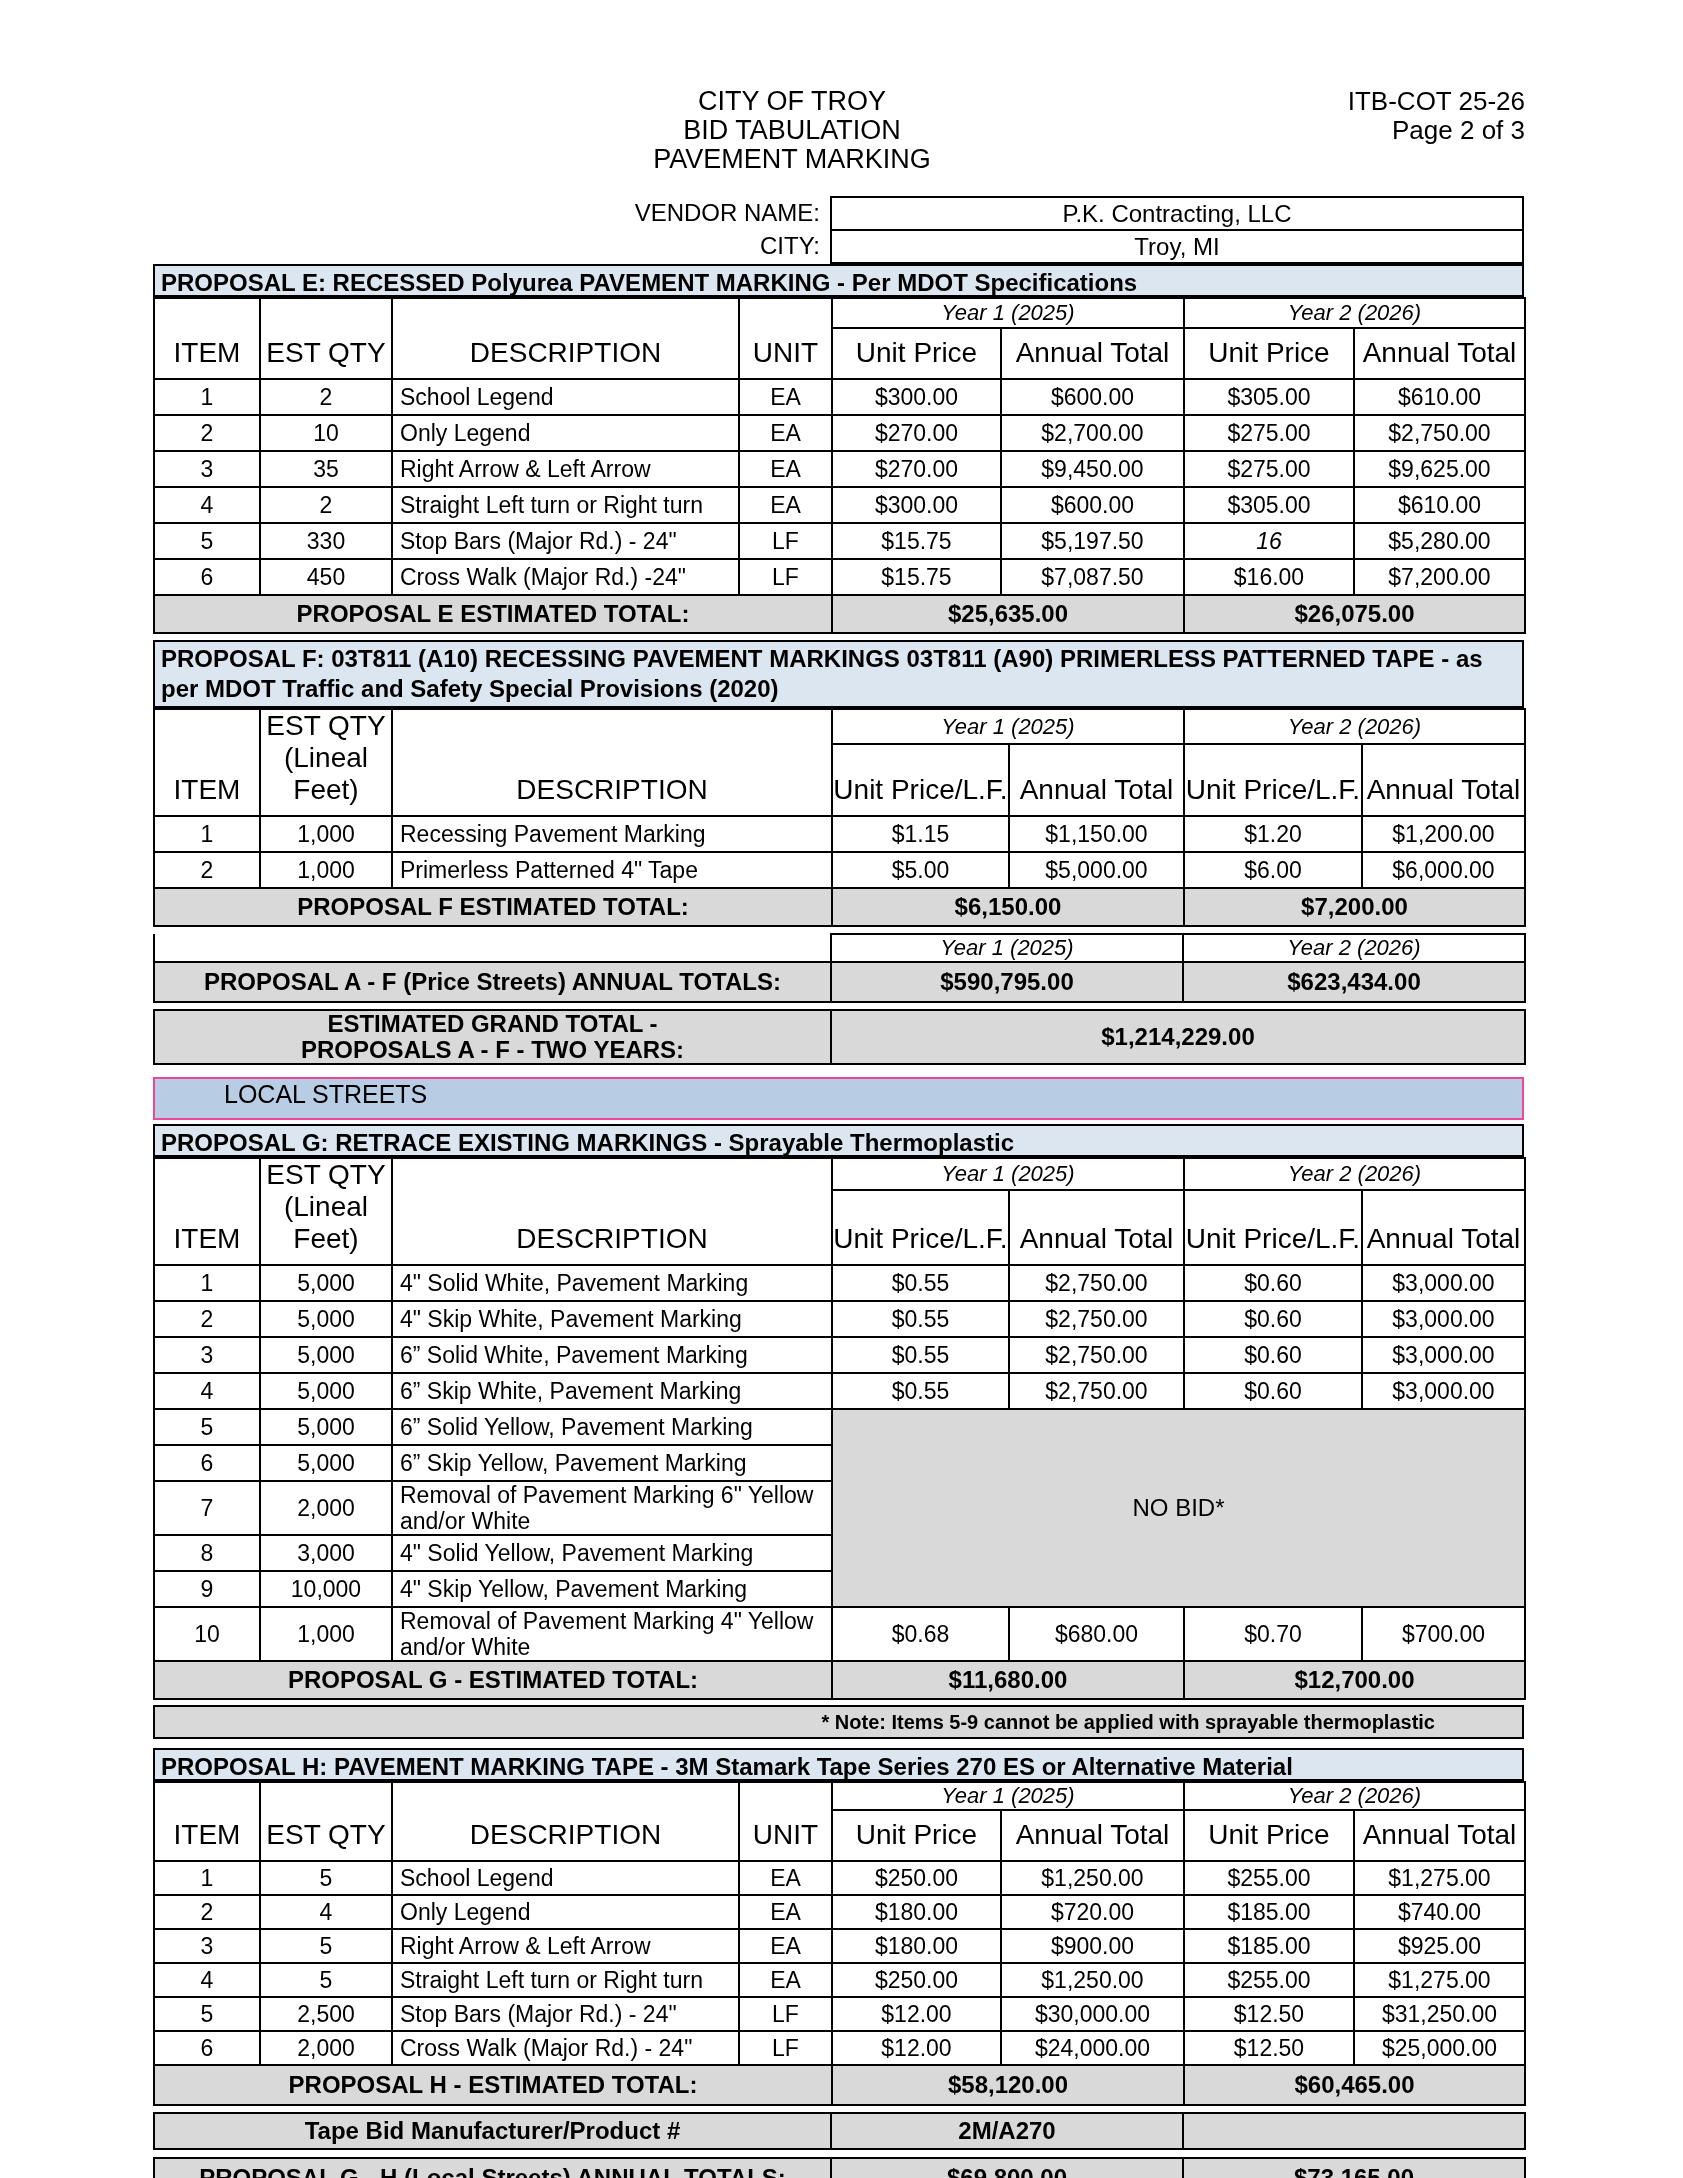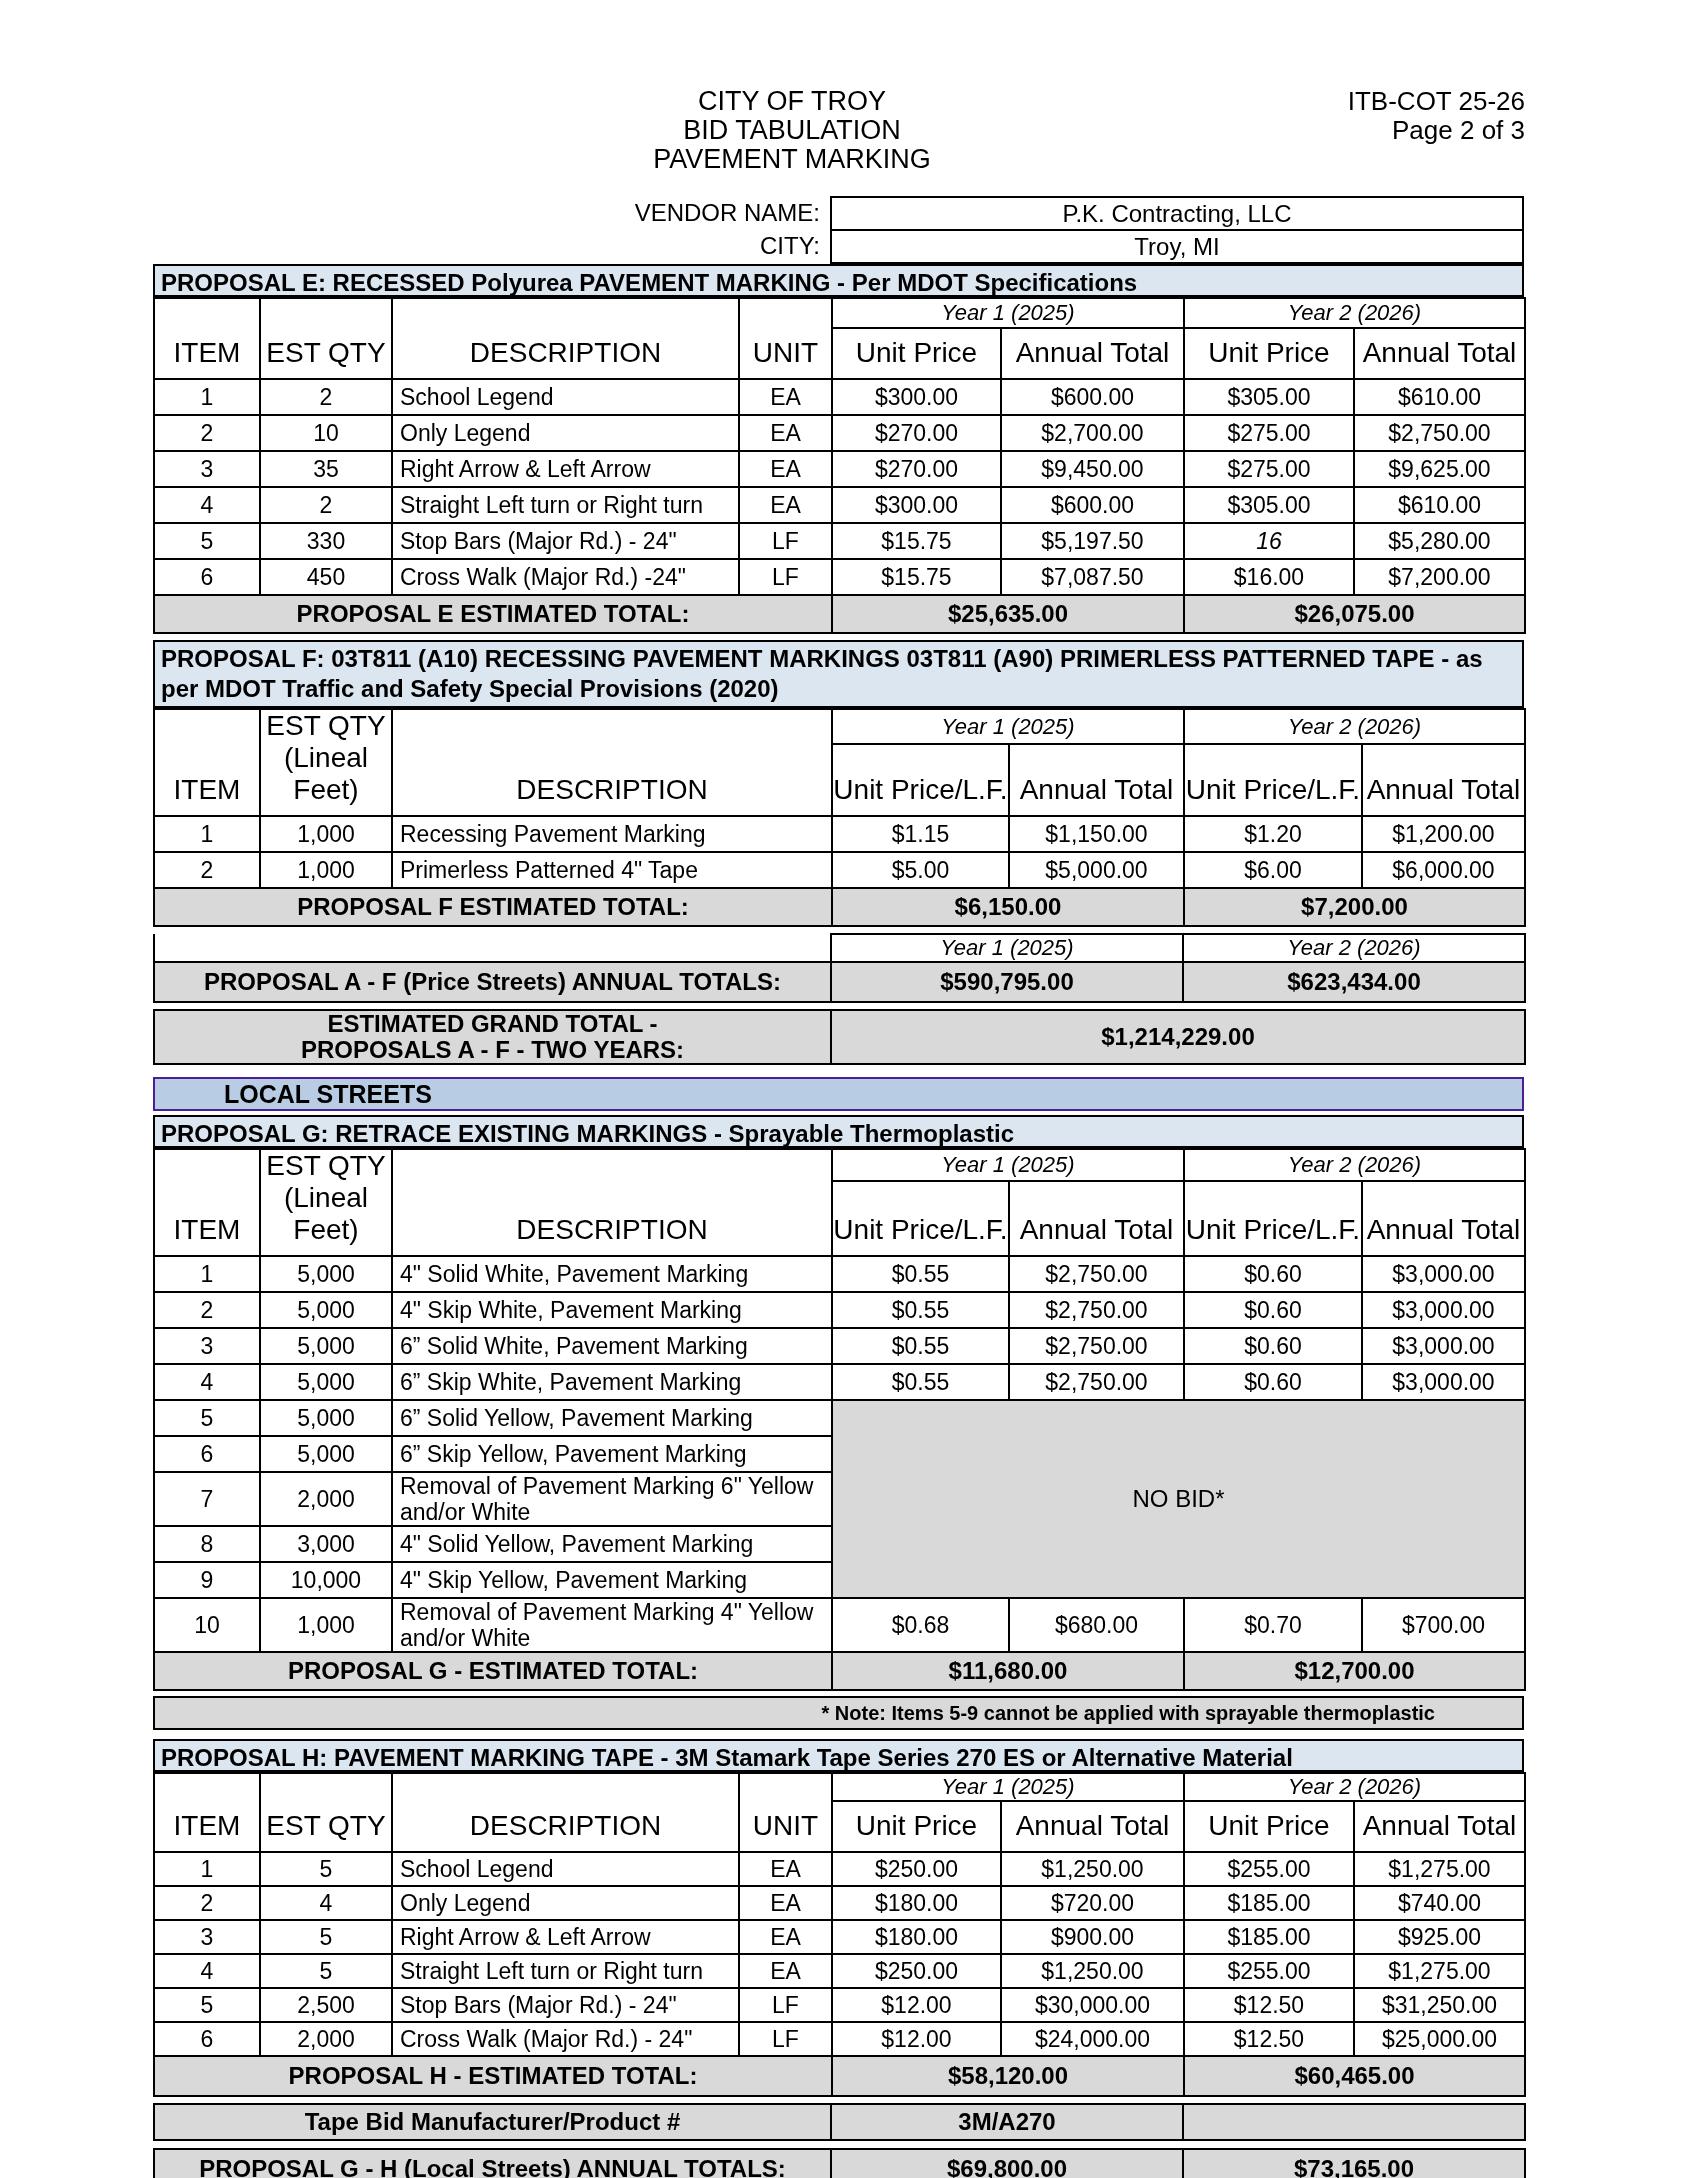--- a/index.html
+++ b/index.html
@@ -14,22 +14,22 @@
   
   .vrow { display:flex; height:35px;justify-content:center; }
   .vlabel { width:677px; text-align:right; font-size:24px; line-height:33px; padding-right:10px; }
   .vvalue { width:694px; border:2px solid #000; text-align:center; font-size:24px; line-height:31px; }
   .vrow2 { margin-top:-2px; }
 
   
   .bar { border:2px solid #000; background:#dce6f1; font-weight:bold; font-size:24px;
          line-height:29px; padding:2px 6px; }
   .bar1 { height:33px; line-height:29px; }
-  .band { border:2px solid #4c1d95; background:#b8cce4; font-weight:bold; font-size:25px;
-          height:34px; line-height:30px; padding-left:69px; margin-top:12px; }
+  .band { border:2px solid #ec4899; background:#b8cce4; font-weight:normal; font-size:25px;
+          height:43px; line-height:30px; padding-left:69px; margin-top:12px; }
 
   table { border-collapse:collapse; table-layout:fixed; width:1371px; }
   td { border:2px solid #000; text-align:center; font-size:23px; overflow:hidden; padding:0; }
   td.desc { text-align:left; padding-left:7px; line-height:26px; }
   td.hd { font-size:28px; vertical-align:bottom; padding-bottom:9px; font-weight:normal; }
   td.yr { font-style:italic; font-size:22px; }
   td.it { font-style:italic; }
   tr.total td { background:#d9d9d9; font-weight:bold; font-size:24px;margin-left:32px; }
   td.nobid { background:#d9d9d9; font-size:24px; }
   td.grey { background:#d9d9d9; font-weight:bold; font-size:24px; }
@@ -457,21 +457,21 @@
 
     <table class="gap6">
       <colgroup>
           <col style="width:677px">
           <col style="width:352px">
           <col style="width:342px">
         </colgroup>
       <tbody>
           <tr style="height:36px">
         <td class="grey">Tape Bid Manufacturer/Product #</td>
-        <td class="grey">3M/A270</td>
+        <td class="grey">2M/A270</td>
         <td class="grey nol"></td>
       </tr>
     </tbody>
       </table>
     <table class="gap5">
       <colgroup>
           <col style="width:677px">
           <col style="width:352px">
           <col style="width:342px">
         </colgroup>

